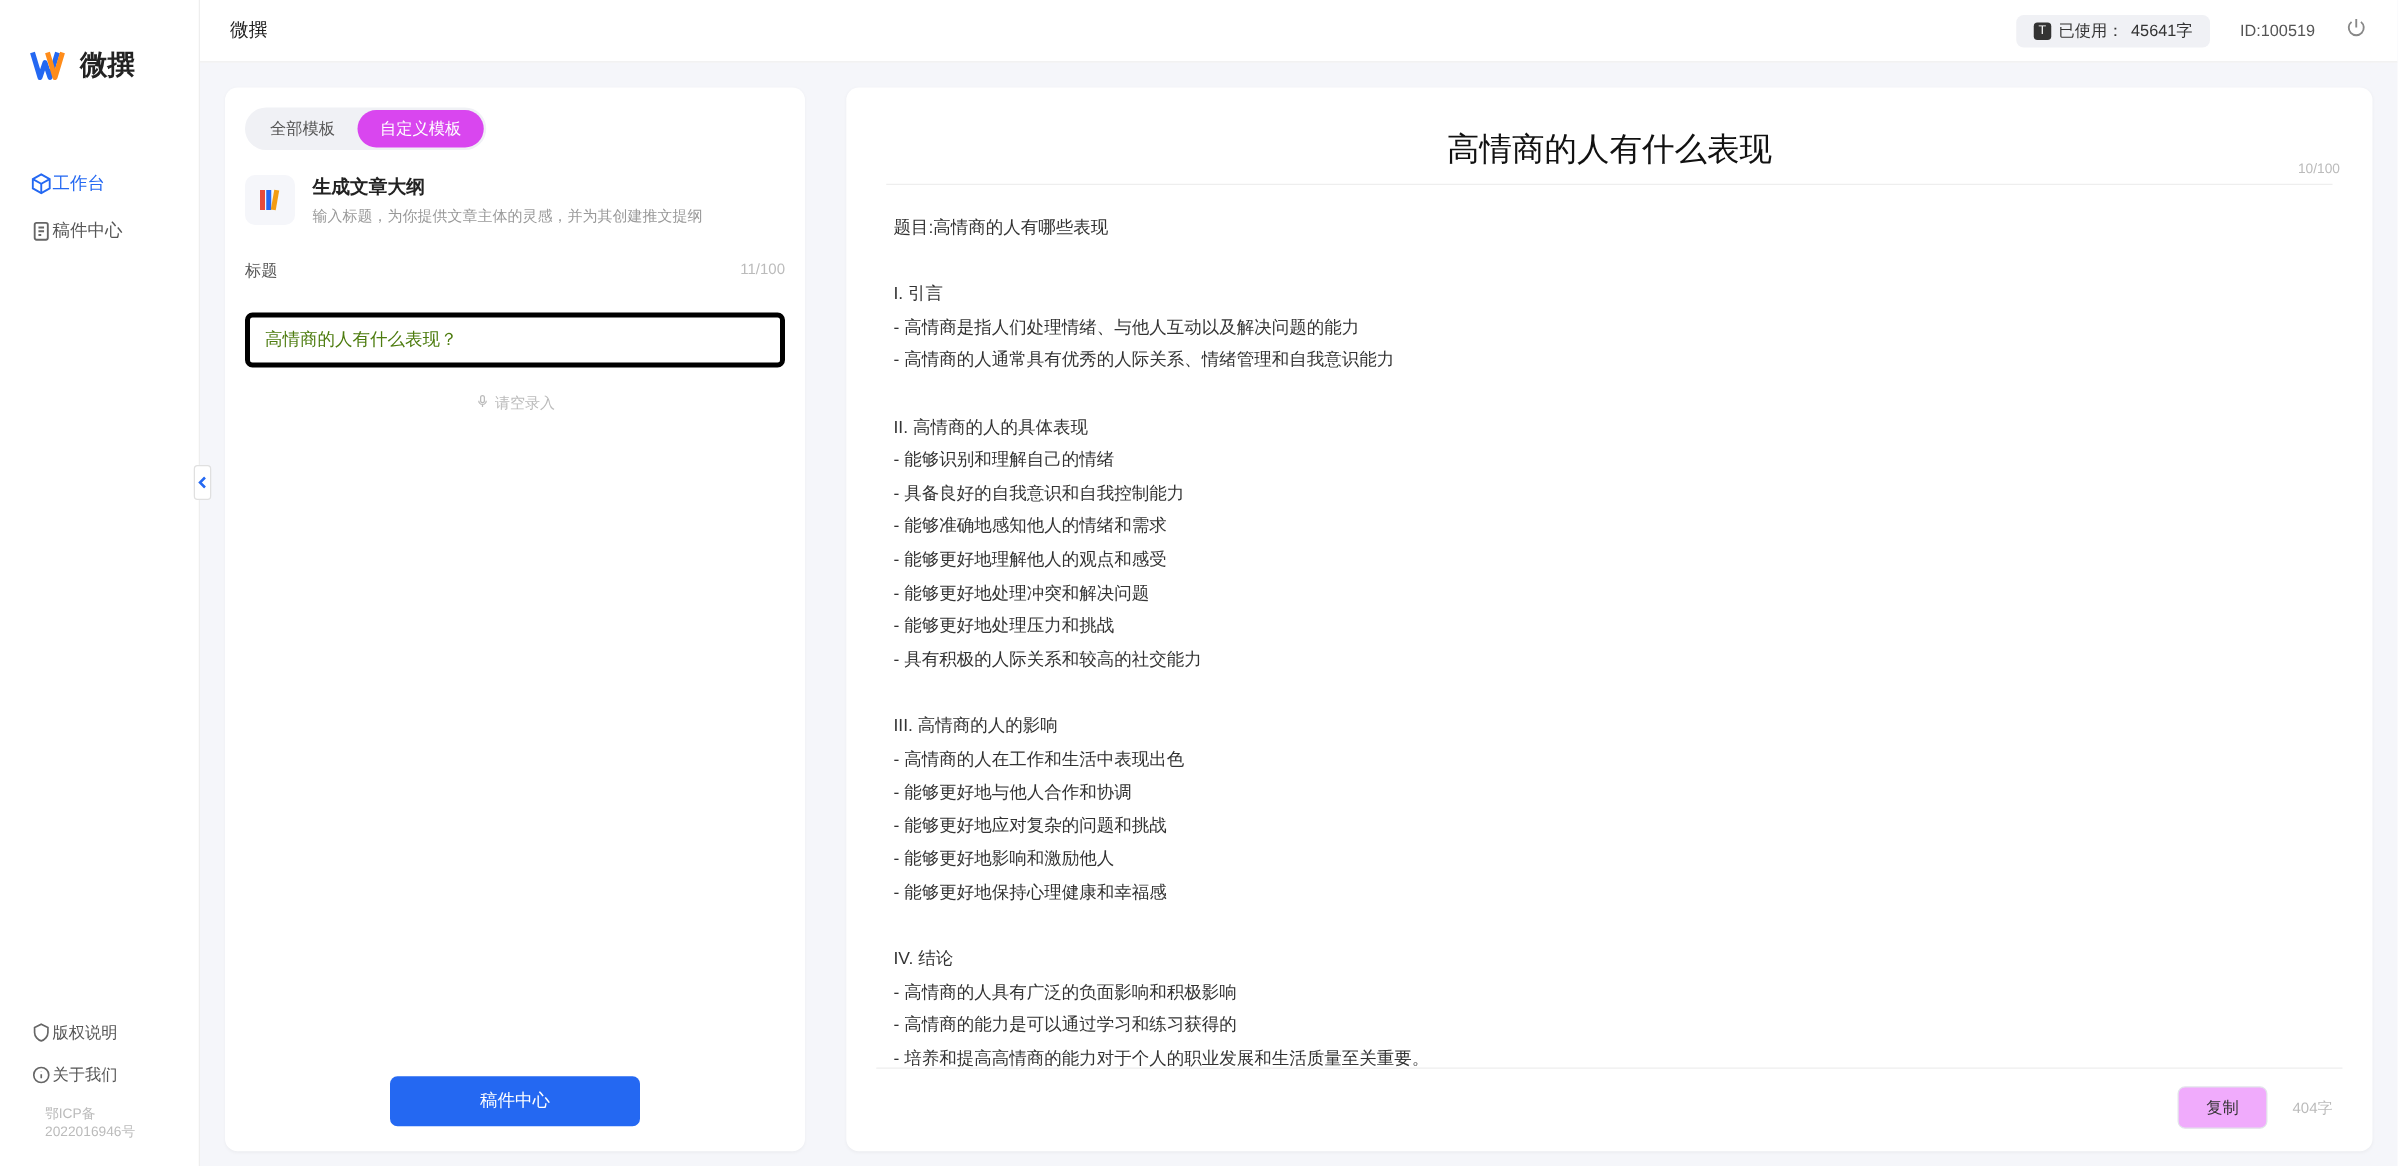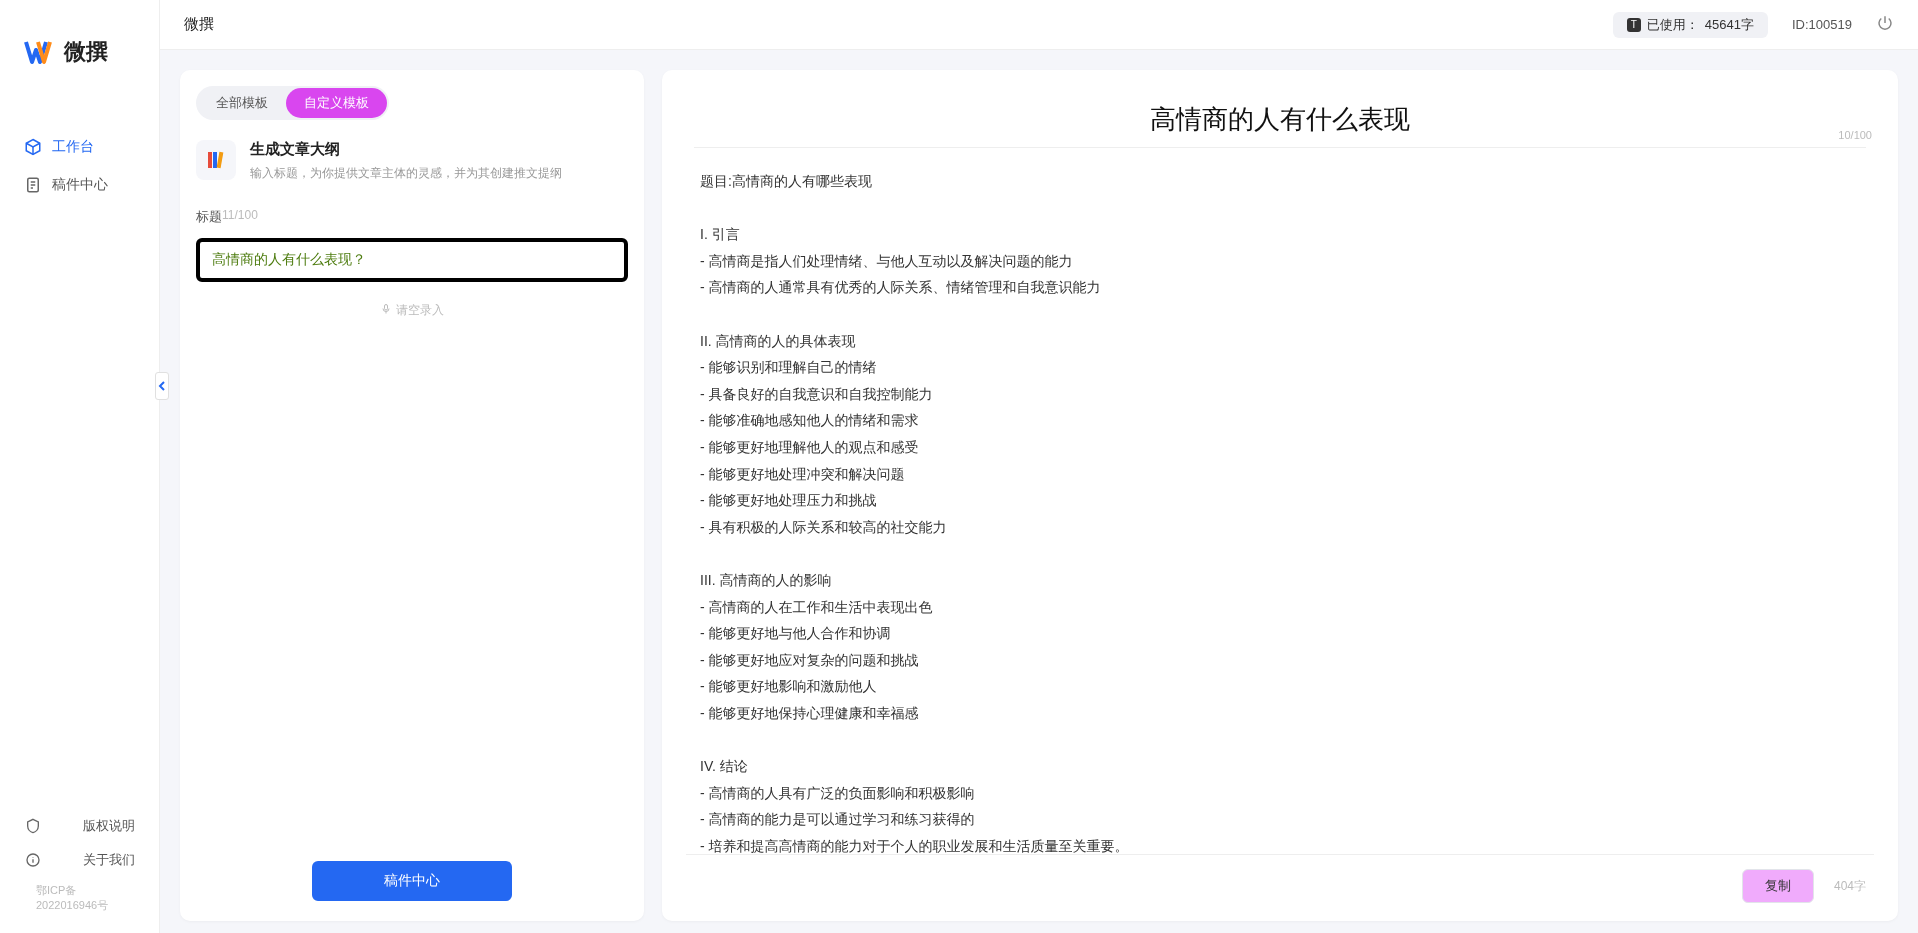--- a/index.html
+++ b/index.html
@@ -6,62 +6,62 @@
 body { font-family: -apple-system, BlinkMacSystemFont, "Segoe UI", "PingFang SC", "Microsoft YaHei", sans-serif; background: #f5f6fa; width: 1918px; height: 933px; overflow: hidden; }
 
 .app { display: flex; height: 933px; }
 
 
 .sidebar { width: 160px; background: #fff; display: flex; flex-direction: column; border-right: 1px solid #eee; position: relative; }
 .logo-area { padding: 36px 24px 20px; display: flex; align-items: center; gap: 8px; }
 .logo-icon { width: 32px; height: 32px; }
 .logo-text { font-size: 22px; font-weight: 700; color: #222; }
 .nav-list { padding-top: 40px; flex: 1; }
-.nav-item { display: flex; align-items: center; gap: 10px; padding: 10px 24px; cursor: pointer; font-size: 14px; color: #555; }
+.nav-item { display: flex; align-items: center; gap: 0; padding: 10px 24px; cursor: pointer; font-size: 14px; color: #555; }
 .nav-item.active { color: #2468f2; }
 .nav-item.active .nav-icon svg { stroke: #2468f2; }
 .nav-icon { width: 18px; height: 18px; display: flex; align-items: center; justify-content: center; }
 .sidebar-bottom { padding-bottom: 10px; }
-.sidebar-bottom .nav-item { padding: 8px 24px; font-size: 13px; justify-content: space-between; }
+.sidebar-bottom .nav-item { padding: 8px 24px; font-size: 13px; }
 .icp { font-size: 11px; color: #bbb; padding: 6px 36px 10px; }
 .collapse-handle { position: absolute; right: -10px; top: 372px; width: 14px; height: 28px; background: #fff; border: 1px solid #e0e0e0; border-radius: 3px; display: flex; align-items: center; justify-content: center; cursor: pointer; }
 .collapse-handle svg { width: 10px; height: 10px; }
 
 
 .main { flex: 1; display: flex; flex-direction: column; }
 
 
 .topbar { height: 50px; background: #fff; display: flex; align-items: center; padding: 0 24px; justify-content: space-between; border-bottom: 1px solid #eee; }
 .app-title { font-size: 15px; color: #222; }
 .topbar-right { display: flex; align-items: center; gap: 24px; }
 .usage-badge { background: #f0f1f5; border-radius: 6px; padding: 4px 14px; font-size: 13px; color: #333; display: flex; align-items: center; gap: 6px; }
 .usage-badge .t-icon { background: #333; color: #fff; font-size: 10px; border-radius: 3px; width: 14px; height: 14px; display: inline-flex; align-items: center; justify-content: center; }
 .user-id { font-size: 13px; color: #555; }
 .power-icon { color: #888; cursor: pointer; }
 
 
-.content-row { flex: 1; display: flex; gap: 18px; padding: 20px 20px 12px 20px; overflow: hidden; }
+.content-row { flex: 1; display: flex; gap: 33px; padding: 20px 20px 12px 20px; overflow: hidden; }
 
 
 .panel { background: #fff; border-radius: 10px; box-shadow: 0 1px 3px rgba(0,0,0,0.04); display: flex; flex-direction: column; }
 .panel-left { width: 464px; }
 .panel-right { flex: 1; }
 
 .tabs-row { padding: 16px 16px 0; }
 .tabs { display: inline-flex; background: #f0f1f5; border-radius: 20px; padding: 2px; }
 .tab { padding: 6px 18px; font-size: 13px; border-radius: 18px; cursor: pointer; color: #555; }
 .tab.active { background: #d946ef; color: #fff; }
 
 .template-card { display: flex; gap: 14px; padding: 20px 16px 12px; align-items: flex-start; }
 .template-icon { width: 40px; height: 40px; border-radius: 8px; background: #f5f6fa; display: flex; align-items: center; justify-content: center; flex-shrink: 0; }
 .template-title { font-size: 15px; font-weight: 600; color: #222; margin-bottom: 5px; }
 .template-desc { font-size: 12px; color: #999; line-height: 1.5; }
 
 .field-block { padding: 14px 16px 0; }
-.field-label-row { display: flex; font-size: 13px; color: #555; margin-bottom: 12px; }
+.field-label-row { display: flex; justify-content: space-between; font-size: 13px; color: #555; margin-bottom: 24px; }
 .field-count { color: #bbb; font-size: 12px; }
 .text-input { width: 100%; border: 4px solid #000000; border-radius: 6px; padding: 10px 12px; font-size: 14px; color: #4d7c0f; outline: none; }
 .voice-hint { text-align: center; padding: 20px 0; font-size: 12px; color: #bbb; display: flex; align-items: center; justify-content: center; gap: 4px; }
 
 .panel-left-footer { margin-top: auto; padding: 0 16px 20px; display: flex; justify-content: center; }
 .gen-button { width: 200px; background: #2468f2; color: #fff; border: none; border-radius: 6px; padding: 11px 0; font-size: 14px; cursor: pointer; }
 
 
 .output-header { padding: 32px 40px 10px; position: relative; }
 .output-title { text-align: center; font-size: 26px; color: #111; font-family: "Songti SC", "SimSun", serif; }

